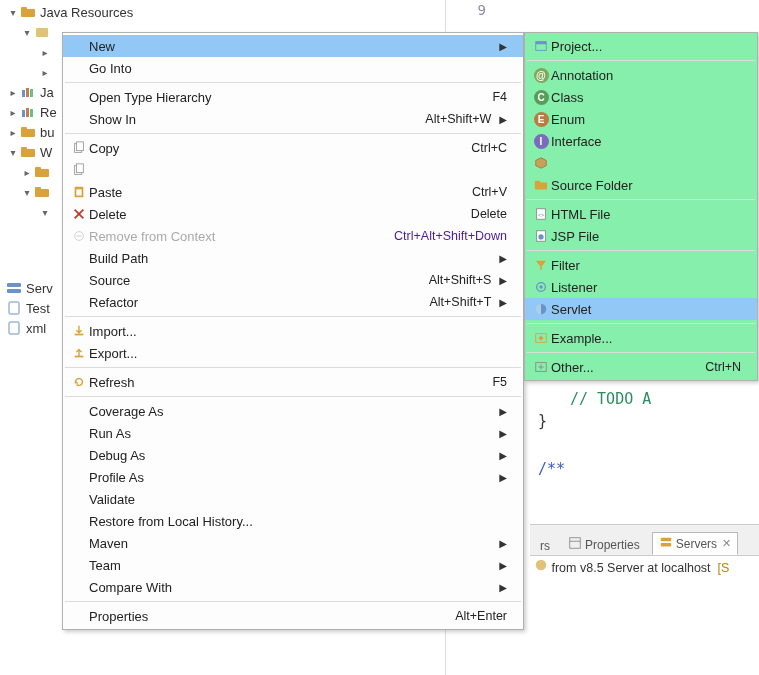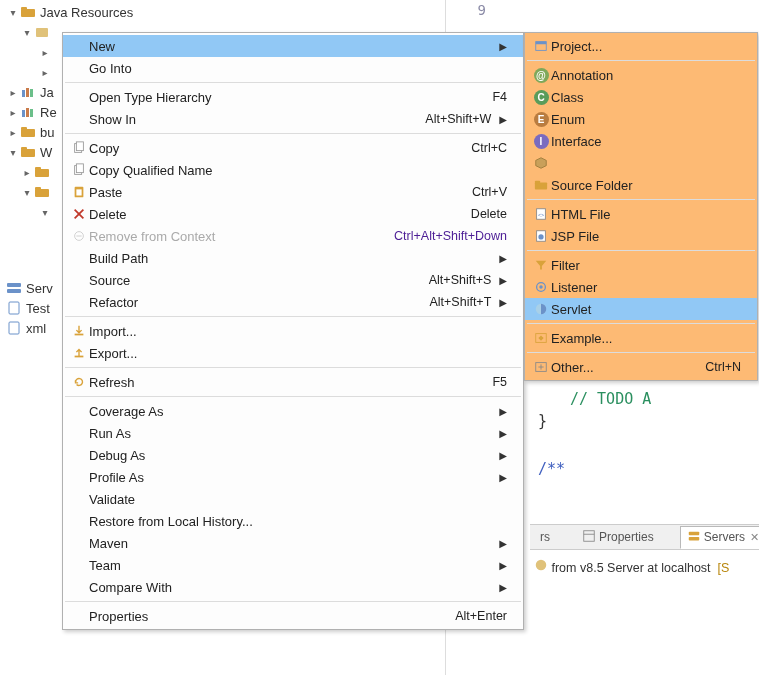--- a/index.html
+++ b/index.html
@@ -79,21 +79,21 @@
     width: 462px;
     background: #fdfdfd;
     border: 1px solid #b0b0b0;
     box-shadow: 2px 2px 4px rgba(0,0,0,0.2);
     padding: 2px 0;
   }
   .sub-menu {
     position: absolute;
     top: 32px; left: 524px;
     width: 234px;
-    background: #fdba74;
+    background: #86efac;
     border: 1px solid #b0b0b0;
     box-shadow: 2px 2px 4px rgba(0,0,0,0.2);
     padding: 2px 0;
   }
   .mi {
     display: flex;
     align-items: center;
     height: 22px;
     padding: 0 16px 0 6px;
     position: relative;
@@ -126,30 +126,30 @@
     width:15px;height:15px;
     border-radius:50%;
     align-items:center;justify-content:center;
     font-size:10px;font-weight:bold;
     color:#fff;
   }
 
   .tabs-strip {
     position: absolute;
     left: 530px; top: 524px; right: 0;
-    height: 26px;
+    height: 32px;
     background: #f0f0f0;
     border-top: 1px solid #ccc;
     border-bottom: 1px solid #ccc;
     display: flex;
-    align-items: center;
+    align-items: flex-end;
     font-size: 12px;
     color: #555;
     padding-left: 4px;
-    gap: 20px;
+    gap: 6px;
     white-space: nowrap;
     overflow: hidden;
   }
   .tab {
     display: inline-flex;
     align-items: center;
     padding: 2px 6px;
     gap: 3px;
   }
   .tab.active {
@@ -368,21 +368,20 @@
     <span class="mlabel">Copy</span>
     <span class="maccel">Ctrl+C</span>
   </div>
   <div class="mi">
     <span class="micon">
       <svg width="14" height="14" viewBox="0 0 16 16">
           <rect x="3" y="3" width="8" height="10" fill="#fff" stroke="#999"></rect>
           <rect x="5" y="1" width="8" height="10" fill="#fff" stroke="#999"></rect>
         </svg>
     </span>
-    <span class="mlabel">Copy Qualified Name</span>
   </div>
   <div class="mi">
     <span class="micon">
       <svg width="14" height="14" viewBox="0 0 16 16">
           <rect x="3" y="2" width="10" height="12" rx="1" fill="#d9a23a"></rect>
           <rect x="5" y="5" width="6" height="7" fill="#fff"></rect>
         </svg>
     </span>
     <span class="mlabel">Paste</span>
     <span class="maccel">Ctrl+V</span>

